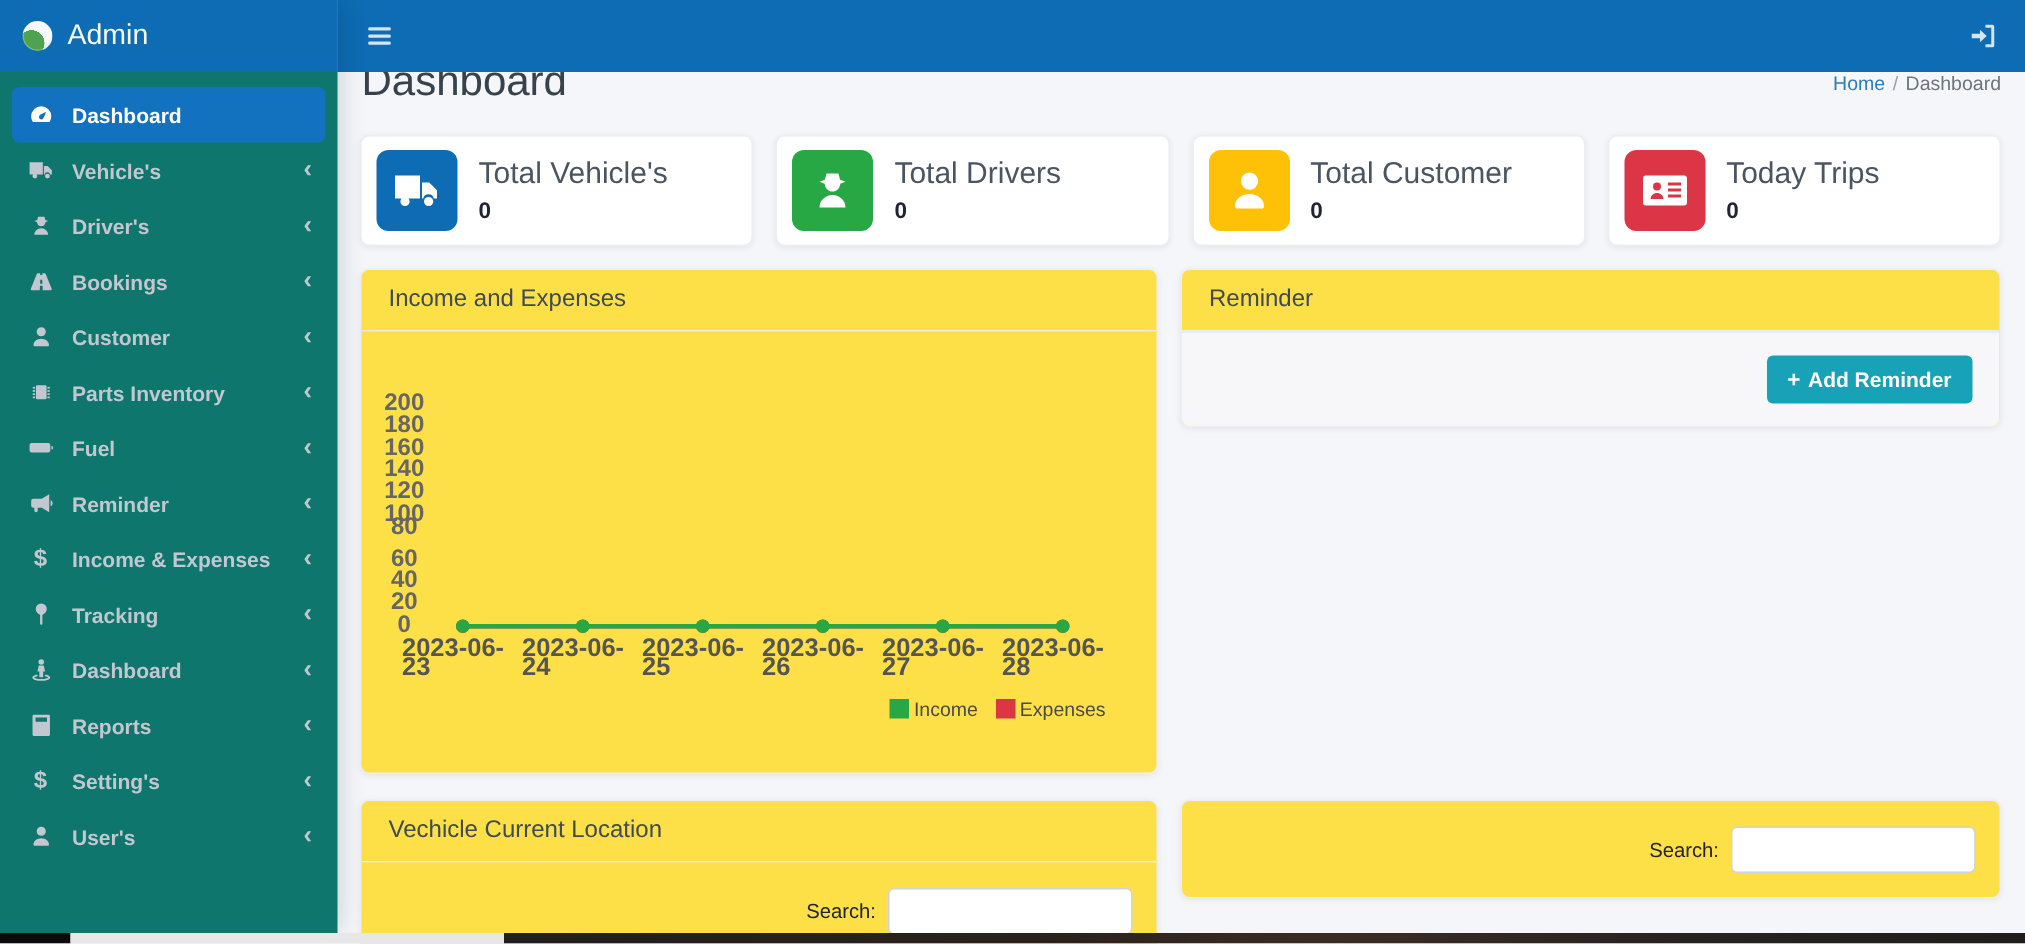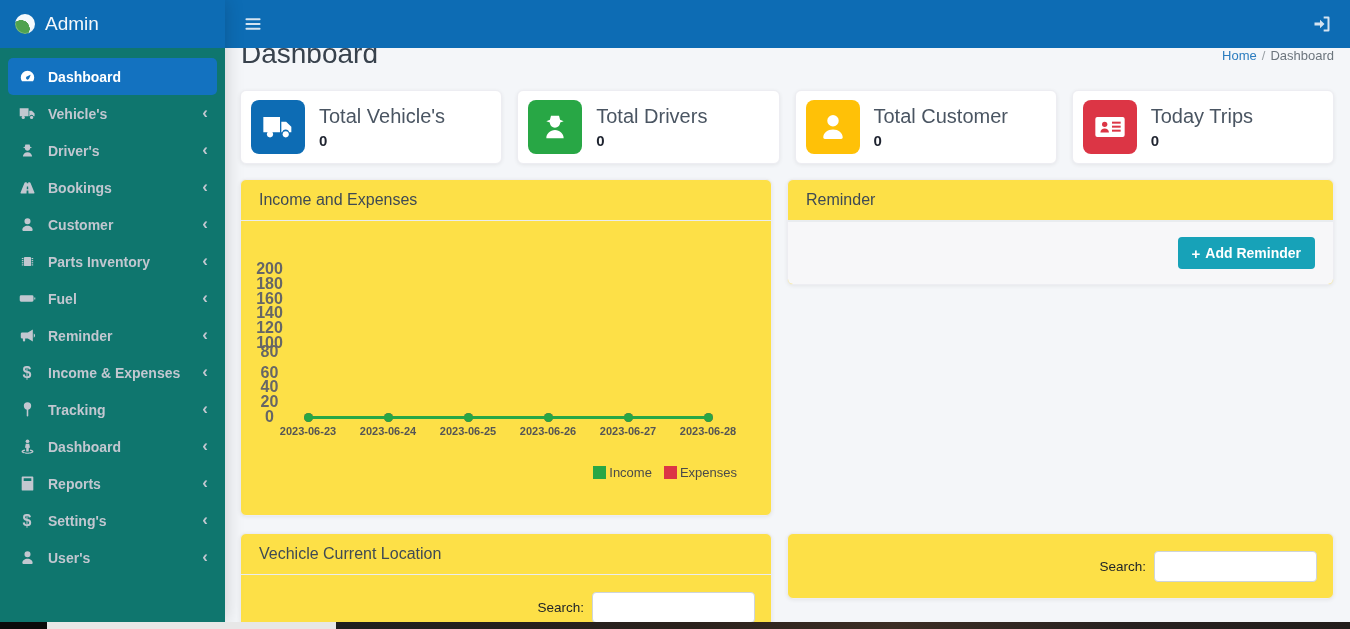--- a/index.html
+++ b/index.html
@@ -41,21 +41,21 @@
   .stat-icon svg{width:32px;height:32px;display:block;}
   .stat-label{font-size:20px;color:#4a5562;}
   .stat-value{font-size:15px;font-weight:700;color:#1f2430;margin-top:4px;}
   .main-row{display:grid;grid-template-columns:532px 1fr;gap:15px;margin:15px 16px 0 15px;align-items:start;}
   .bottom-row{display:grid;grid-template-columns:532px 1fr;gap:15px;margin:17px 16px 0 15px;align-items:start;}
   .card{background:#fde047;border-radius:6px;border:1px solid #ededf2;box-shadow:0 1px 4px rgba(0,0,0,.07);overflow:hidden;}
   .card-header{height:40px;display:flex;align-items:center;padding:0 18px;border-bottom:1px solid #e9ecef;font-size:16px;color:#3f4a54;}
   
   .chart-body{position:relative;height:294px;}
   .ytick{position:absolute;left:0;width:57px;text-align:center;font-size:16px;font-weight:700;color:#666;line-height:14px;}
-  .xtick{position:absolute;width:80px;text-align:center;font-size:11px;font-weight:700;color:#555;line-height:13px;}
+  .xtick{position:absolute;width:80px;text-align:left;font-size:17px;font-weight:700;color:#555;line-height:13px;}
   .plot-line{position:absolute;height:3px;border-radius:2px;}
   .plot-dot{position:absolute;width:9px;height:9px;border-radius:50%;}
   .legend{position:absolute;display:flex;gap:12px;align-items:center;}
   .legend-item{display:flex;align-items:center;font-size:13px;color:#4a4a4a;}
   .legend-swatch{width:13px;height:13px;display:inline-block;margin-right:3px;}
   
   .reminder-body{padding:18px 20px;min-height:19px;font-size:14px;color:#212529;}
   .card-footer{background:#f7f7f9;border-top:1px solid #e9ecef;padding:15px 18px;text-align:right;}
   .btn-teal{display:inline-flex;align-items:center;gap:5px;background:#17a2b8;color:#fff;font-size:14px;font-weight:600;padding:8px 14px;border-radius:4px;border:none;cursor:pointer;font-family:inherit;}
   .btn-teal .plus{font-weight:700;font-size:15px;line-height:1;}

